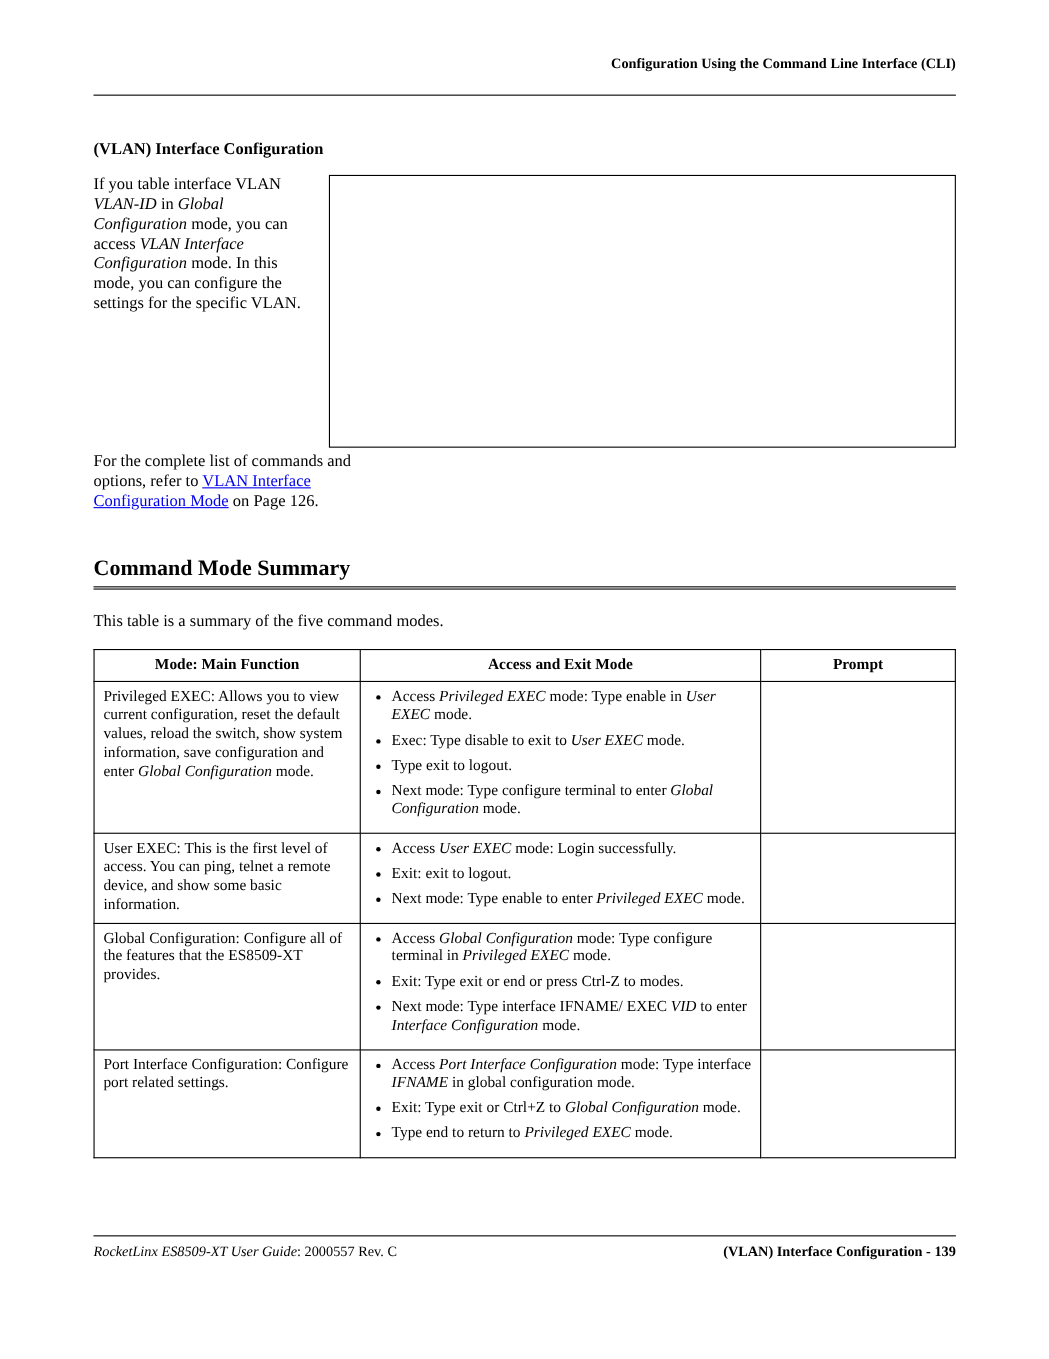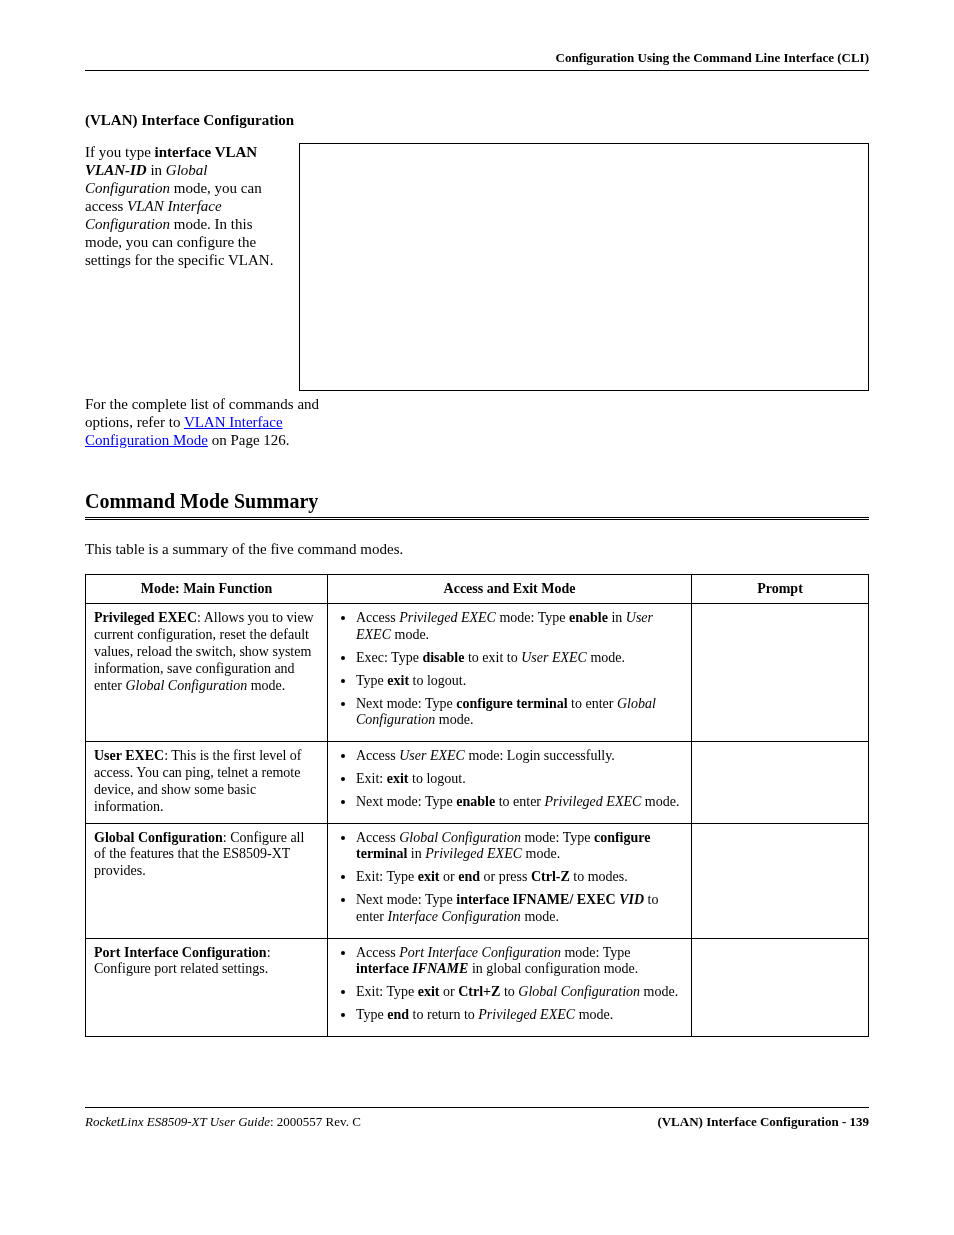--- a/index.html
+++ b/index.html
@@ -10,21 +10,21 @@
     padding: 50px 85px 40px 85px;
     width: 954px;
     box-sizing: border-box;
     line-height: 1.2;
   }
   .running-header {
     border-bottom: 1px solid #000;
     text-align: right;
     font-weight: bold;
     font-size: 13px;
-    padding-bottom: 4px;
+    padding-bottom: 20px;
     margin-bottom: 40px;
   }
   .section-title {
     font-weight: bold;
     font-size: 15px;
     margin-bottom: 14px;
   }
   .two-col {
     display: flex;
     gap: 14px;
@@ -101,34 +101,34 @@
   }
   .footer .left {
     font-style: italic;
   }
   .footer .left .nonit {
     font-style: normal;
   }
   .footer .right {
     font-weight: bold;
   }
-  b { font-weight: bold; text-align: right; }
+  b { font-weight: normal; text-align: right; }
   i { font-style: italic; }
 </style>
 </head>
 <body>
 
 <div class="running-header">Configuration Using the Command Line Interface (CLI)</div>
 
 <div class="section-title">(VLAN) Interface Configuration</div>
 
 <div class="two-col">
   <div class="left-col">
     <p>
-      <span>If you type </span><b>interface VLAN </b><b><i>VLAN-ID</i></b><span> in </span><i>Global Configuration</i><span> mode, you can access </span><i>VLAN Interface Configuration</i><span> mode. In this mode, you can configure the settings for the specific VLAN.</span>
+      <span>If you table </span><b>interface VLAN </b><b><i>VLAN-ID</i></b><span> in </span><i>Global Configuration</i><span> mode, you can access </span><i>VLAN Interface Configuration</i><span> mode. In this mode, you can configure the settings for the specific VLAN.</span>
     </p>
   </div>
   <div class="right-col">
     <div class="placeholder-box"></div>
   </div>
 </div>
 
 <p style="margin-top:-26px; max-width:240px;">
   <span>For the complete list of commands and options, refer to </span><a class="link">VLAN Interface Configuration Mode</a><span> on Page 126.</span>
 </p>

